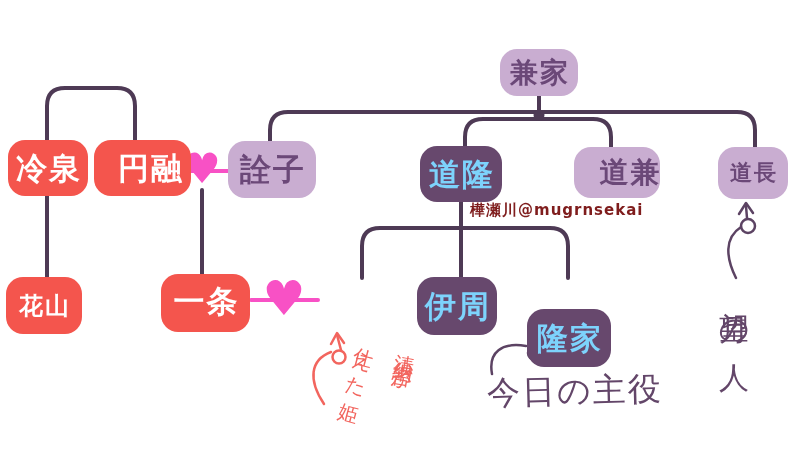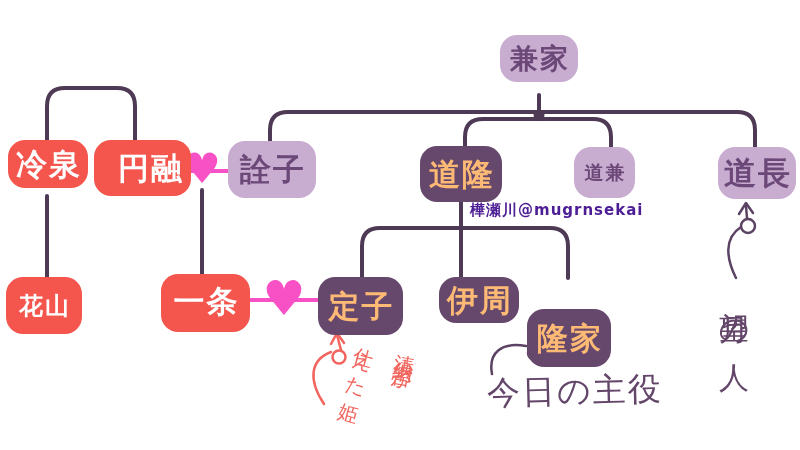--- a/index.html
+++ b/index.html
@@ -8,41 +8,41 @@
     font-family:"DejaVu Sans","Liberation Sans",sans-serif;
   }
   svg{position:absolute;left:0;top:0;}
   .node{
     position:absolute;display:flex;align-items:center;justify-content:center;
     font-weight:bold;border-radius:17px;line-height:1;letter-spacing:2px;text-indent:2px;
     white-space:nowrap;
   }
   .node.red{background:#F4554D;color:#ffffff;}
   .node.lavender{background:#C9ADD1;color:#6B4878;}
-  .node.plum{background:#67486D;color:#fdba74;}
+  .node.plum{background:#67486D;color:#7dd3fc;}
 
   .heart{
     position:absolute;color:#F851C5;line-height:1;
     transform:translate(-50%,-54%);
   }
 
   .note{position:absolute;line-height:1;}
   .vtext{writing-mode:vertical-rl;text-orientation:upright;}
 
   #note-sei-right{left:399px;top:339px;color:#F2655E;font-size:20px;letter-spacing:4px;
     transform:rotate(10deg);transform-origin:top center;}
   #note-sei-left{left:360px;top:334px;color:#F2655E;font-size:20px;letter-spacing:4px;
     transform:rotate(15deg);transform-origin:top center;}
   #note-today{left:487px;top:374px;color:#634669;font-size:33px;letter-spacing:2px;
     transform:rotate(-1.5deg);}
   #note-mochizuki{left:719px;top:288px;color:#634669;font-size:30px;letter-spacing:6px;}
 
   #watermark{
     position:absolute;left:470px;top:201px;font-size:15px;font-weight:bold;
-    color:#4c1d95;letter-spacing:1px;
+    color:#7f1d1d;letter-spacing:1px;
   }
 </style>
 </head>
 <body>
 
 <div id="stage">
 
   <svg width="800" height="450" viewBox="0 0 800 450">
     <g stroke="#4E3A55" stroke-width="4" fill="none" stroke-linecap="round" stroke-linejoin="round">
       <path d="M47 142 L47 106 Q47 88 65 88 L117 88 Q135 88 135 106 L135 142"></path>
@@ -76,33 +76,32 @@
       <path d="M736 278 C726 258 724 238 741 227"></path>
       <circle cx="748" cy="226" r="7"></circle>
       <path d="M747 218 L746 206"></path>
       <path d="M739 214 L746 203 L753 213"></path>
     </g>
   </svg>
 
   <div class="heart" style="left:202px;top:171px;font-size:42px;">♥</div>
   <div class="heart" style="left:284px;top:300px;font-size:48px;">♥</div>
 
-  <div class="node lavender" style="left:500px;top:35px;width:78px;height:47px;font-size:28px;text-align:center;">兼家</div>
+  <div class="node lavender" style="left:500px;top:49px;width:78px;height:47px;font-size:28px;text-align:center;">兼家</div>
 
-  <div class="node red" style="left:8px;top:140px;width:80px;height:48px;font-size:31px;">冷泉</div>
+  <div class="node red" style="left:8px;top:140px;width:80px;height:56px;font-size:31px;">冷泉</div>
   <div class="node red" style="left:94px;top:140px;width:82px;height:56px;font-size:31px;padding-left:15px;">円融</div>
   <div class="node lavender" style="left:228px;top:141px;width:88px;height:57px;font-size:31px;">詮子</div>
   <div class="node plum" style="left:420px;top:146px;width:82px;height:56px;font-size:31px;">道隆</div>
-  <div class="node lavender" style="left:574px;top:147px;width:61px;height:51px;font-size:19px;">道兼</div>
-  <div class="node lavender" style="left:718px;top:147px;width:78px;height:52px;font-size:32px;">道長</div>
+  <div class="node lavender" style="left:574px;top:147px;width:61px;height:51px;font-size:29px;padding-left:25px;">道兼</div>
+  <div class="node lavender" style="left:718px;top:147px;width:70px;height:52px;font-size:22px;">道長</div>
 
   <div class="node red" style="left:6px;top:277px;width:76px;height:57px;font-size:24px;">花山</div>
   <div class="node red" style="left:161px;top:274px;width:89px;height:58px;font-size:31px;font-family:Liberation Mono, monospace;">一条</div>
-  <div class="node plum" style="left:318px;top:277px;width:85px;height:58px;font-size:31px;">定子</div>
-  <div class="node plum" style="left:417px;top:277px;width:80px;height:46px;font-size:31px;margin-left:22px;">伊周</div>
+  <div class="node plum" style="left:417px;top:277px;width:80px;height:58px;font-size:31px;">伊周</div>
   <div class="node plum" style="left:527px;top:277px;width:84px;height:58px;font-size:31px;margin-top:32px;">隆家</div>
 
   <div id="note-sei-right" class="note vtext">清少納言が</div>
   <div id="note-sei-left" class="note vtext">仕えた姫</div>
   <div id="note-today" class="note">今日の主役</div>
   <div id="note-mochizuki" class="note vtext">望月の人</div>
 
   <div id="watermark">樺瀬川@mugrnsekai</div>
 
 </div>

